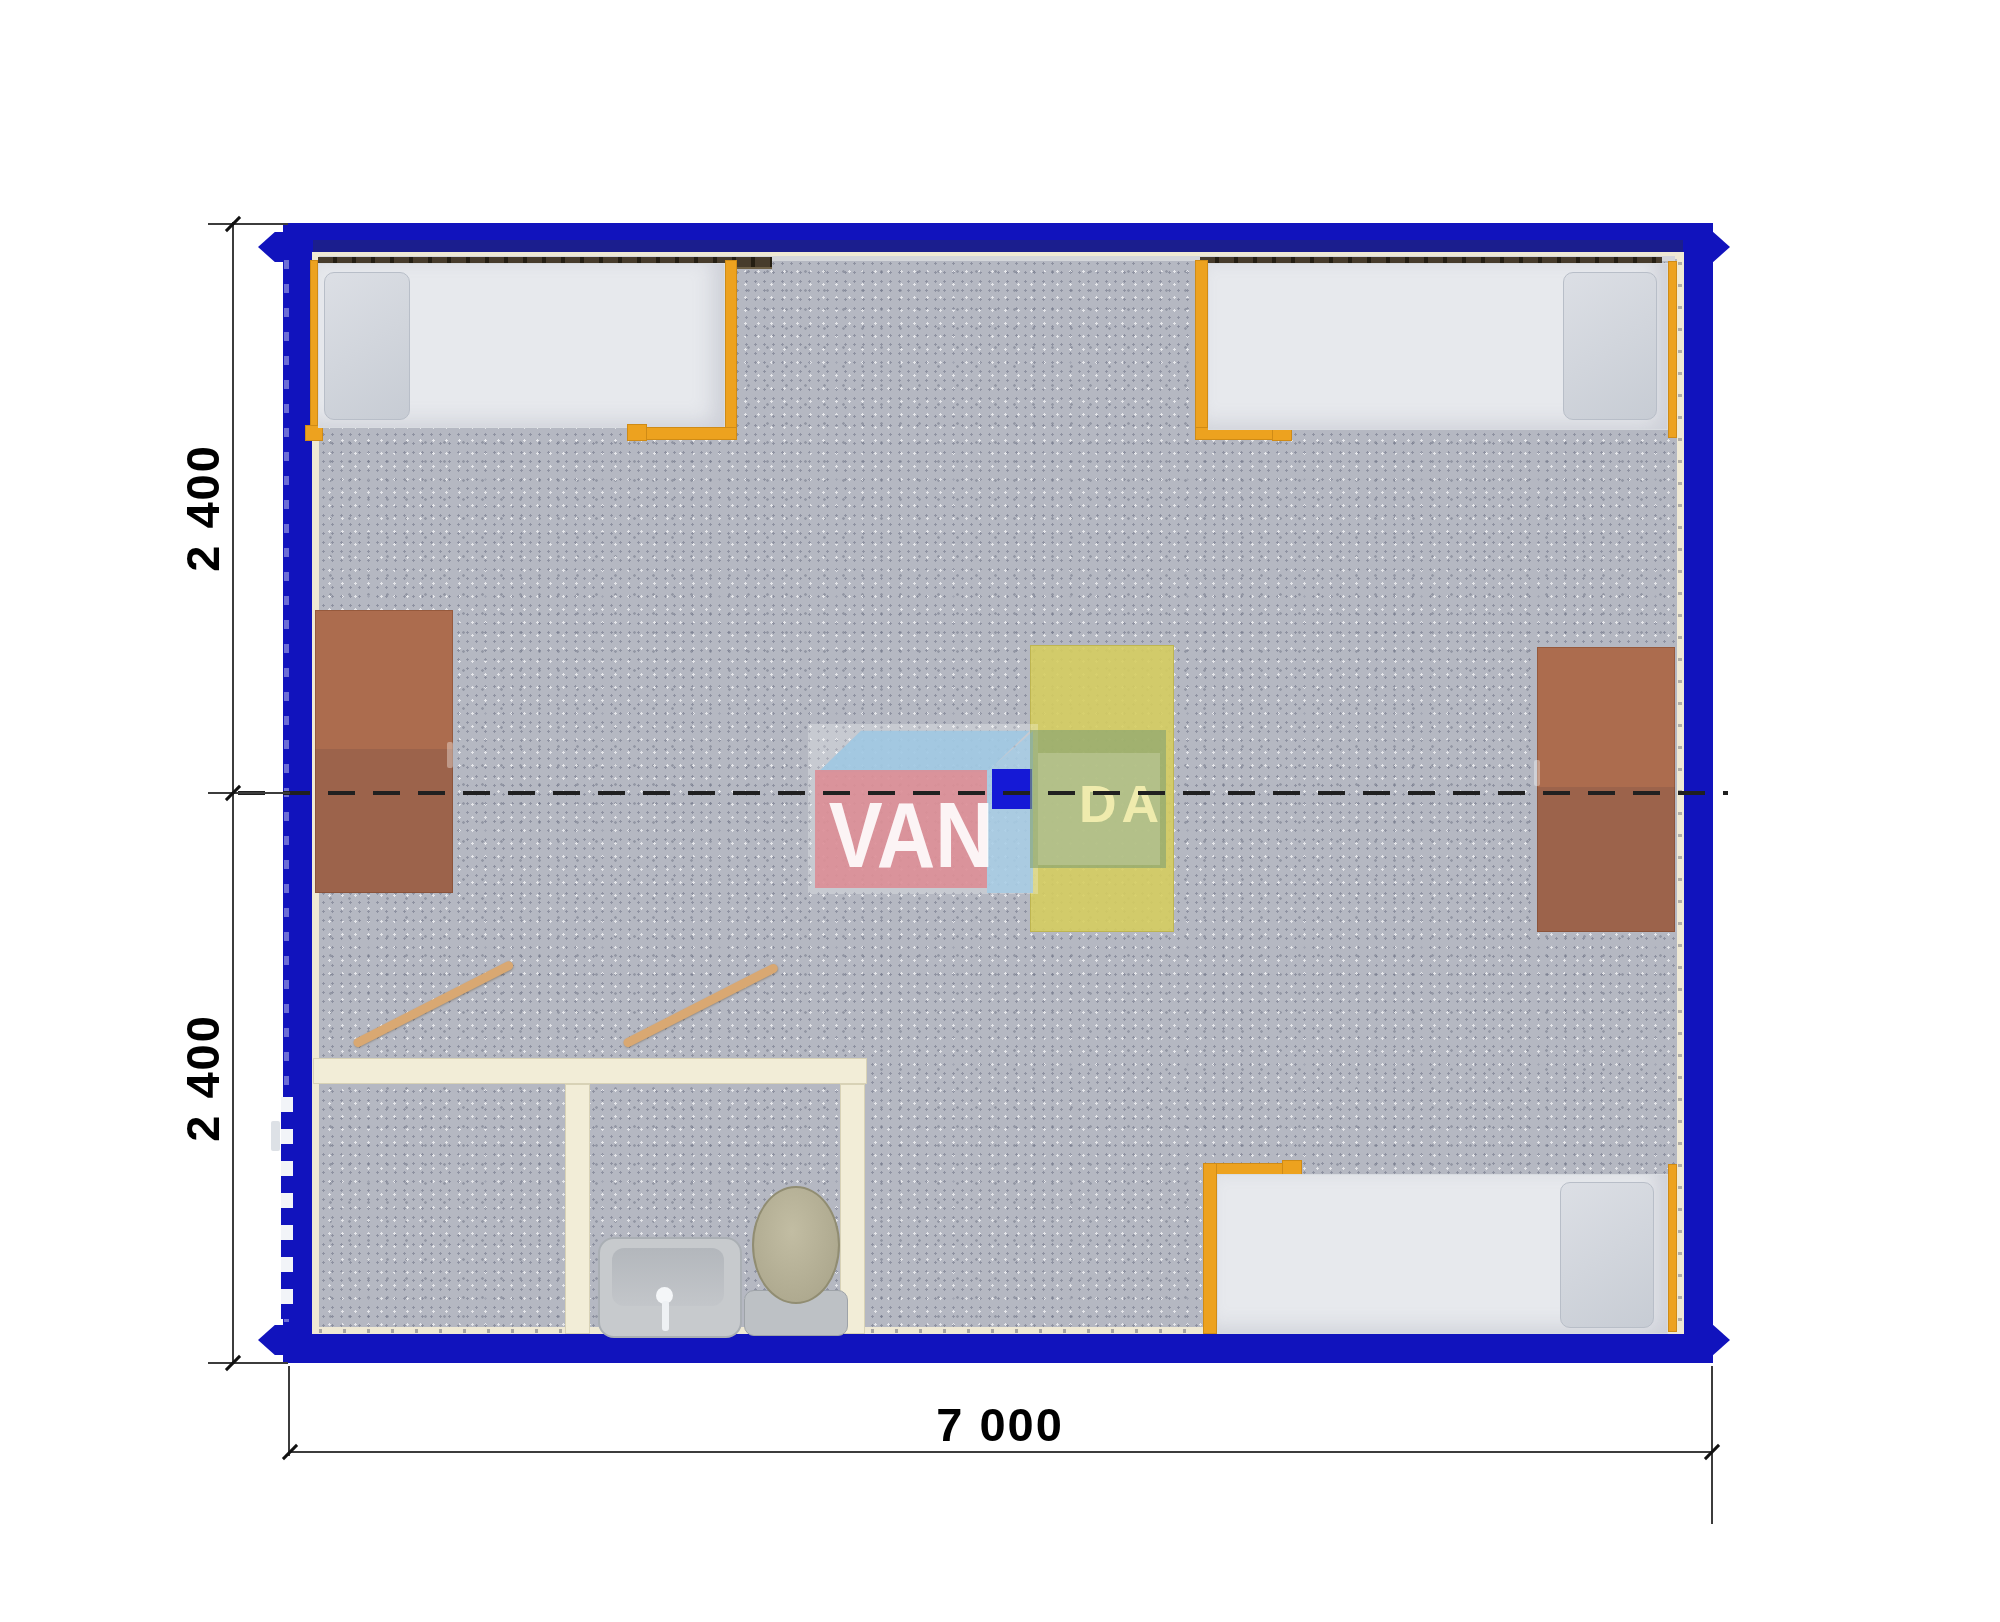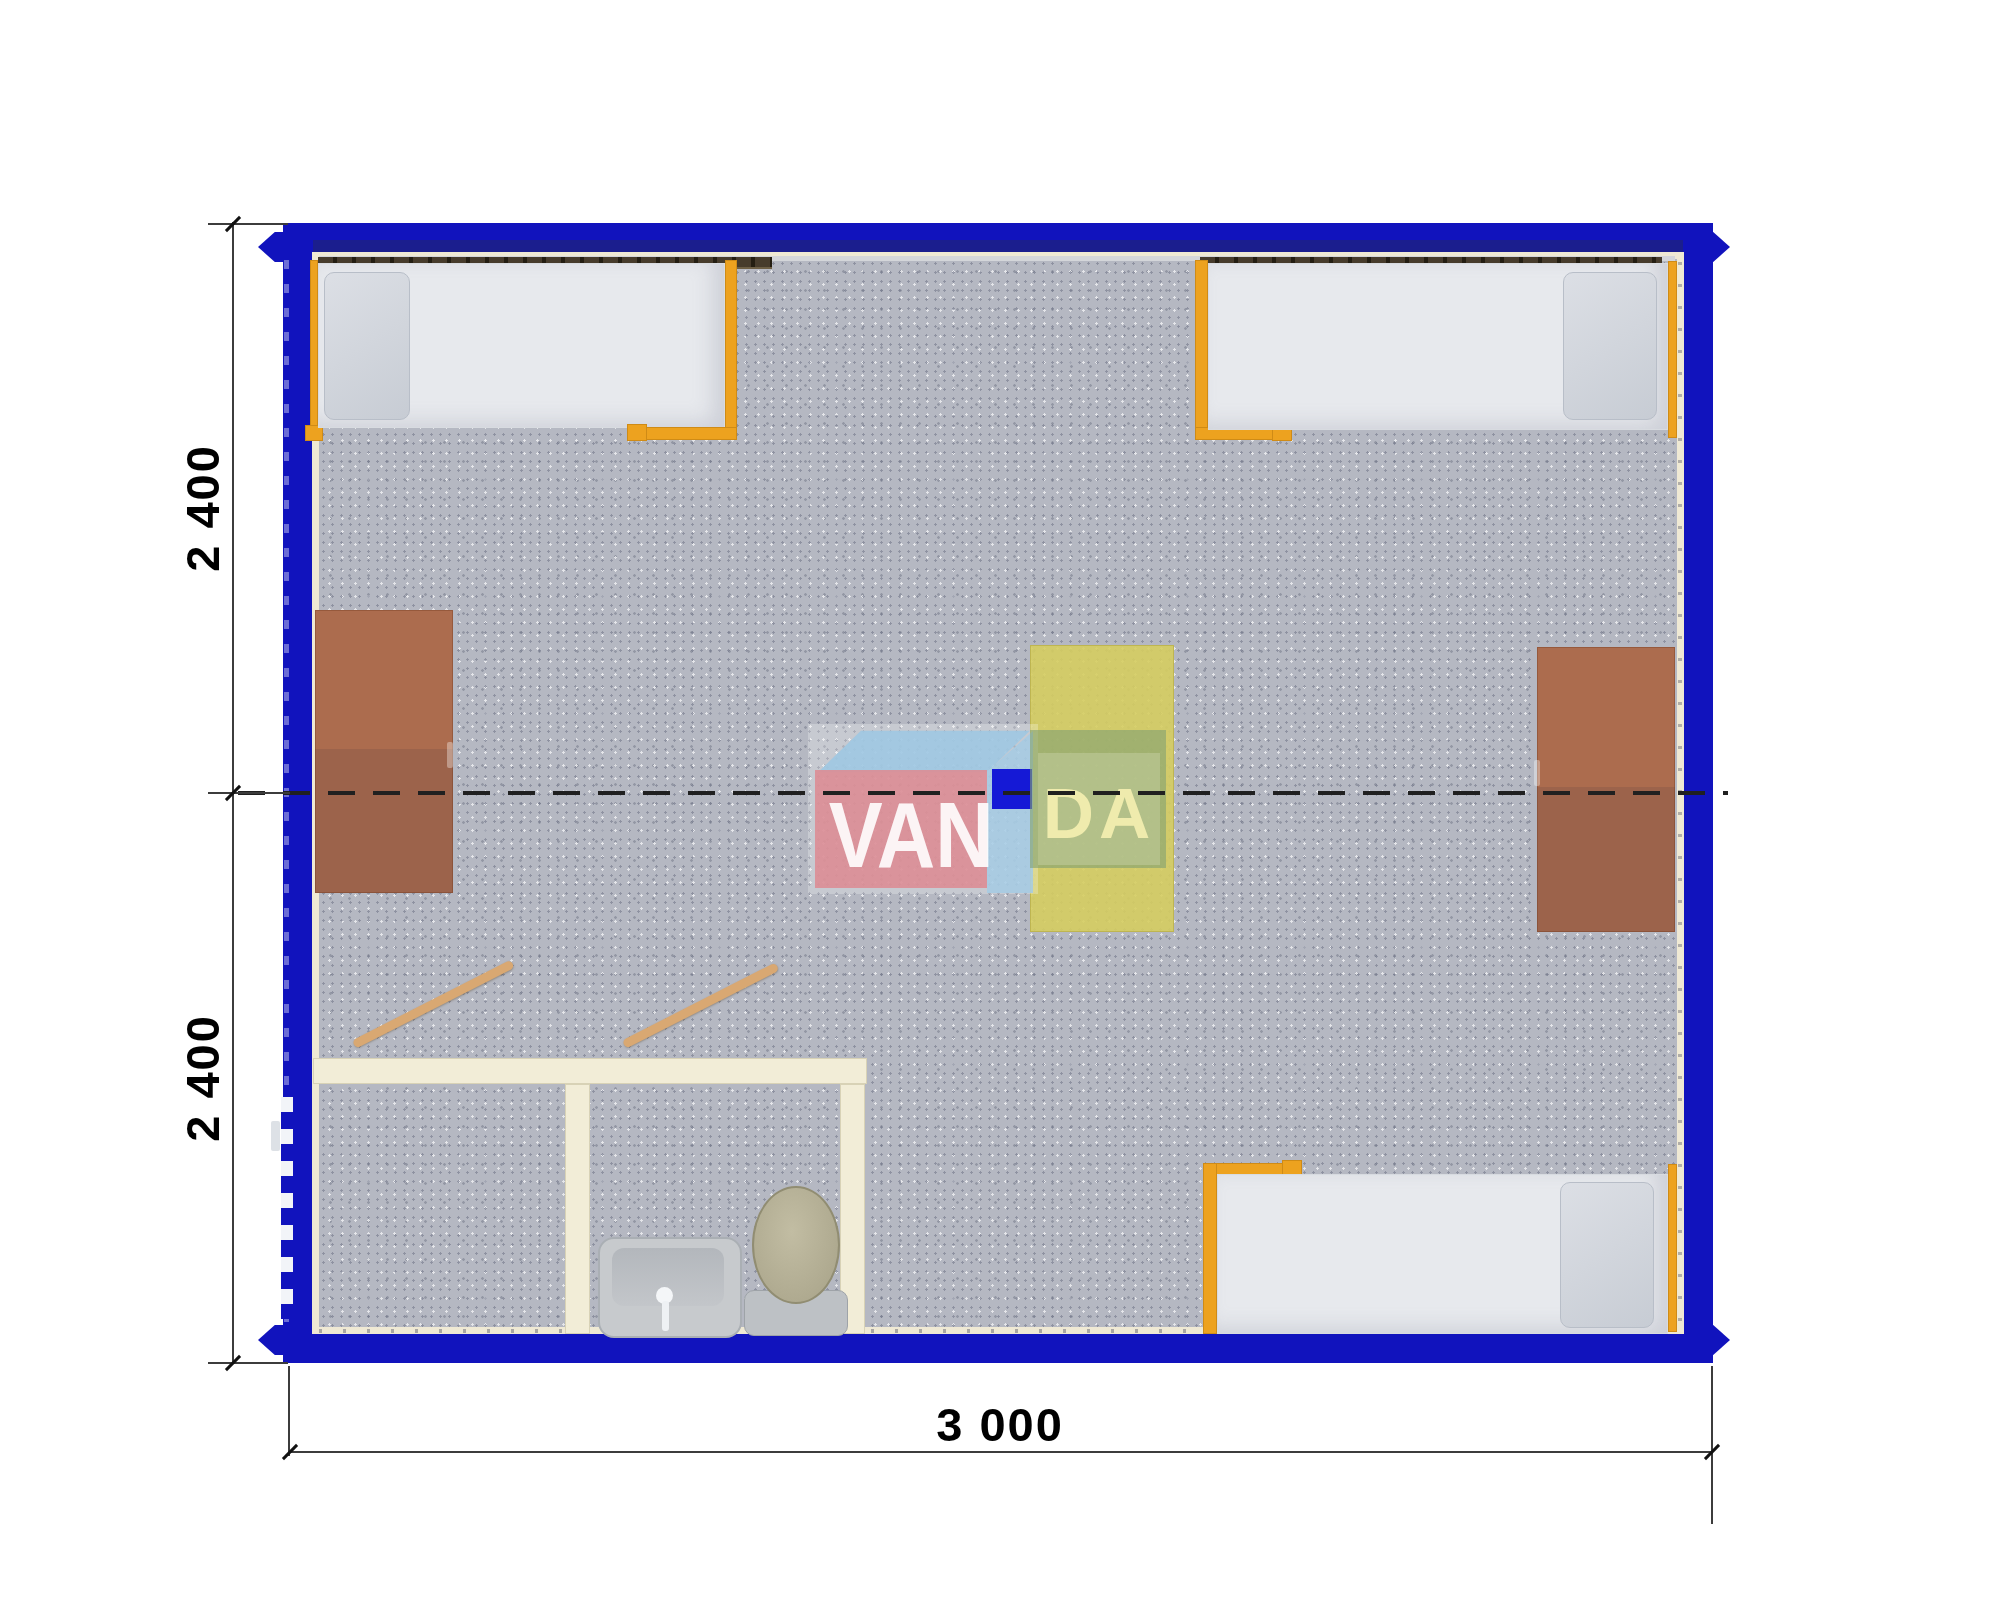--- a/index.html
+++ b/index.html
@@ -124,34 +124,34 @@
   <div class="abs ytable" style="left:1030px;top:645px;width:144px;height:287px;"></div>
 
   <div class="abs" style="left:808px;top:724px;width:230px;height:170px;background:rgba(255,255,255,.25);"></div>
   <div class="abs" style="left:815px;top:728px;width:222px;height:46px;background:rgba(158,200,226,.9);clip-path:polygon(1.4% 96%,77.5% 96%,96.8% 6%,20.7% 6%);"></div>
   <div class="abs" style="left:987px;top:731px;width:46px;height:162px;background:rgba(165,203,228,.85);clip-path:polygon(0 25%,100% 0,100% 100%,0 100%);"></div>
   <div class="abs" style="left:815px;top:770px;width:172px;height:118px;background:rgba(219,141,149,.9);"></div>
   <div class="abs logo-text" style="left:822px;top:792px;width:168px;text-align:center;font-size:88px;color:rgba(255,255,255,.9);transform:scale(.92,1.05);">VAN</div>
   <div class="abs" style="left:992px;top:769px;width:40px;height:40px;background:#1519d6;"></div>
   <div class="abs" style="left:1030px;top:730px;width:136px;height:138px;background:rgba(130,162,115,.62);"></div>
   <div class="abs" style="left:1038px;top:753px;width:122px;height:112px;background:rgba(235,240,215,.25);"></div>
-  <div class="abs logo-text" style="left:1034px;top:778px;width:130px;text-align:center;font-size:71px;letter-spacing:5px;color:rgba(242,237,175,.95);">DA</div>
+  <div class="abs logo-text" style="left:1034px;top:778px;width:130px;text-align:right;font-size:52px;letter-spacing:5px;color:rgba(242,237,175,.95);">DA</div>
 
   <div class="abs dashedline" style="left:238px;top:791px;width:1490px;"></div>
 
   <div class="abs dimline" style="left:232px;top:222px;width:2px;height:1142px;"></div>
   <div class="abs dimline" style="left:208px;top:223px;width:80px;height:2px;"></div>
   <div class="abs dimline" style="left:208px;top:792px;width:82px;height:2px;"></div>
   <div class="abs dimline" style="left:208px;top:1362px;width:80px;height:2px;"></div>
   <div class="abs tick" style="left:233px;top:224px;"></div>
   <div class="abs tick" style="left:233px;top:793px;"></div>
   <div class="abs tick" style="left:233px;top:1363px;"></div>
   <div class="abs dim-label vert" style="left:202px;top:508px;">2 400</div>
   <div class="abs dim-label vert" style="left:202px;top:1078px;">2 400</div>
 
   <div class="abs dimline" style="left:288px;top:1366px;width:2px;height:90px;"></div>
   <div class="abs dimline" style="left:1711px;top:1366px;width:2px;height:158px;"></div>
   <div class="abs dimline" style="left:289px;top:1451px;width:1424px;height:2px;"></div>
   <div class="abs tick" style="left:290px;top:1452px;"></div>
   <div class="abs tick" style="left:1712px;top:1452px;"></div>
-  <div class="abs dim-label horz" style="left:1000px;top:1424px;">3 000</div>
+  <div class="abs dim-label horz" style="left:1000px;top:1424px;">7 000</div>
 
 </div>
 
 </body></html>

